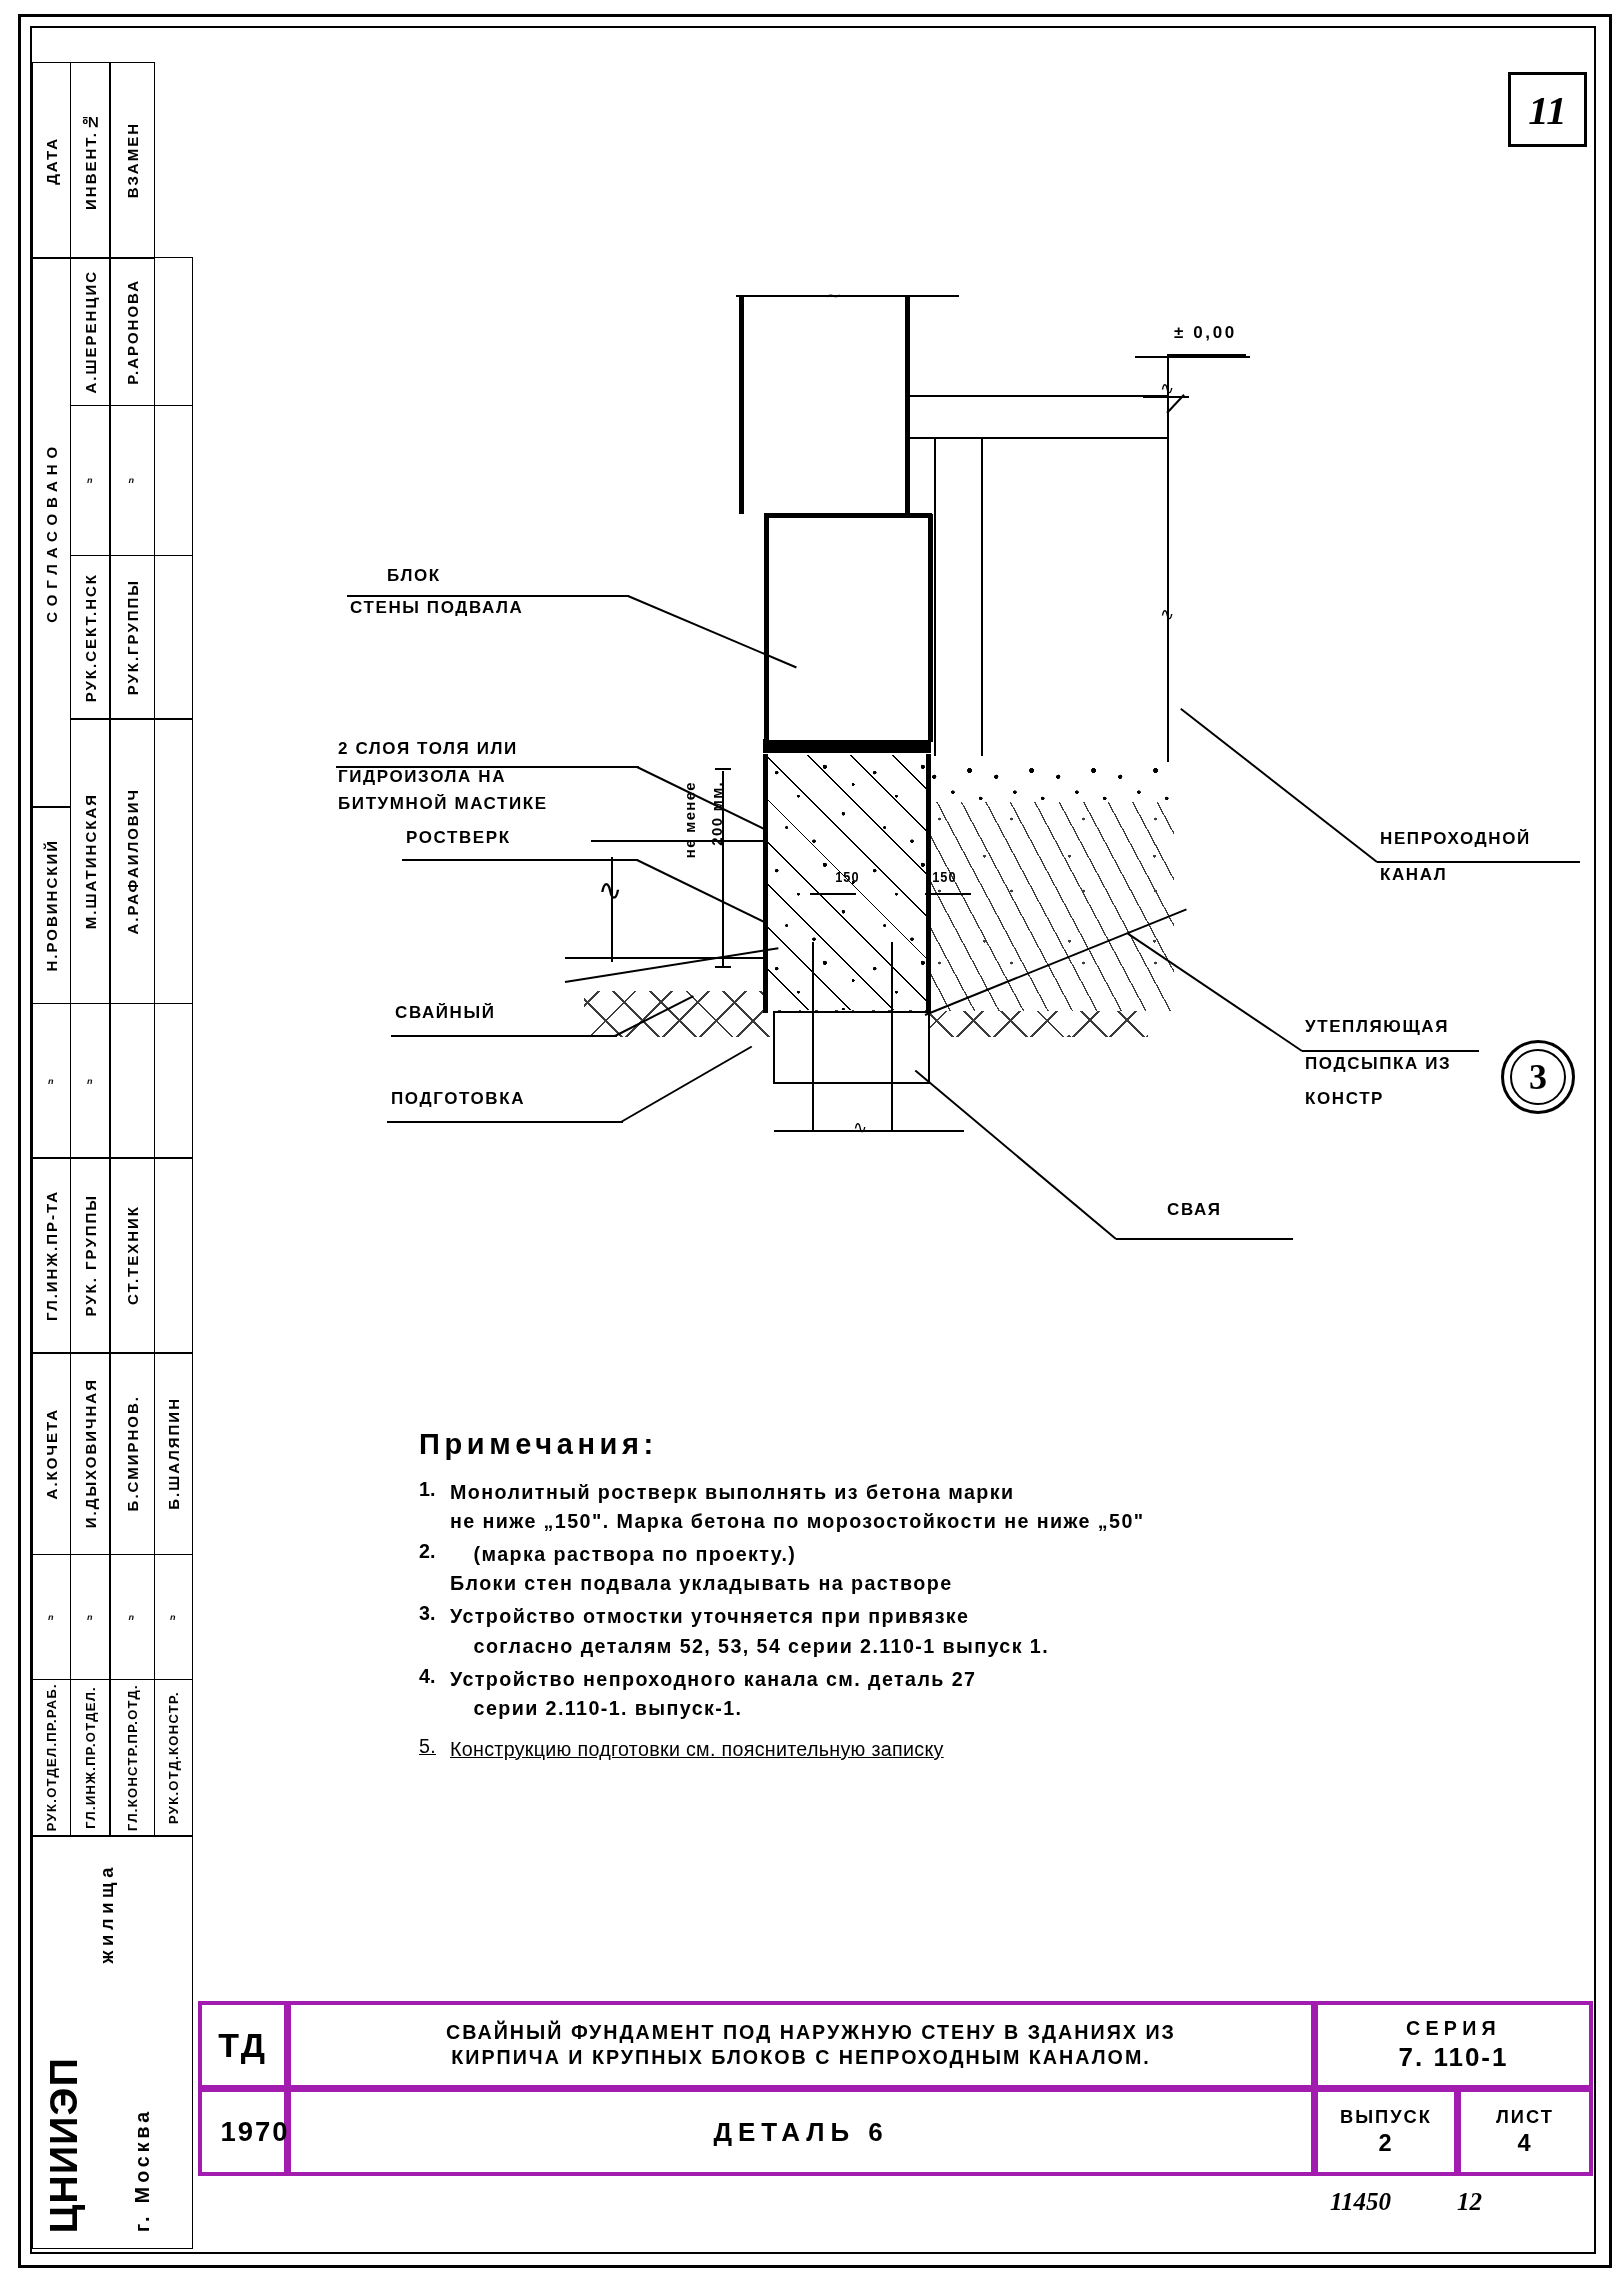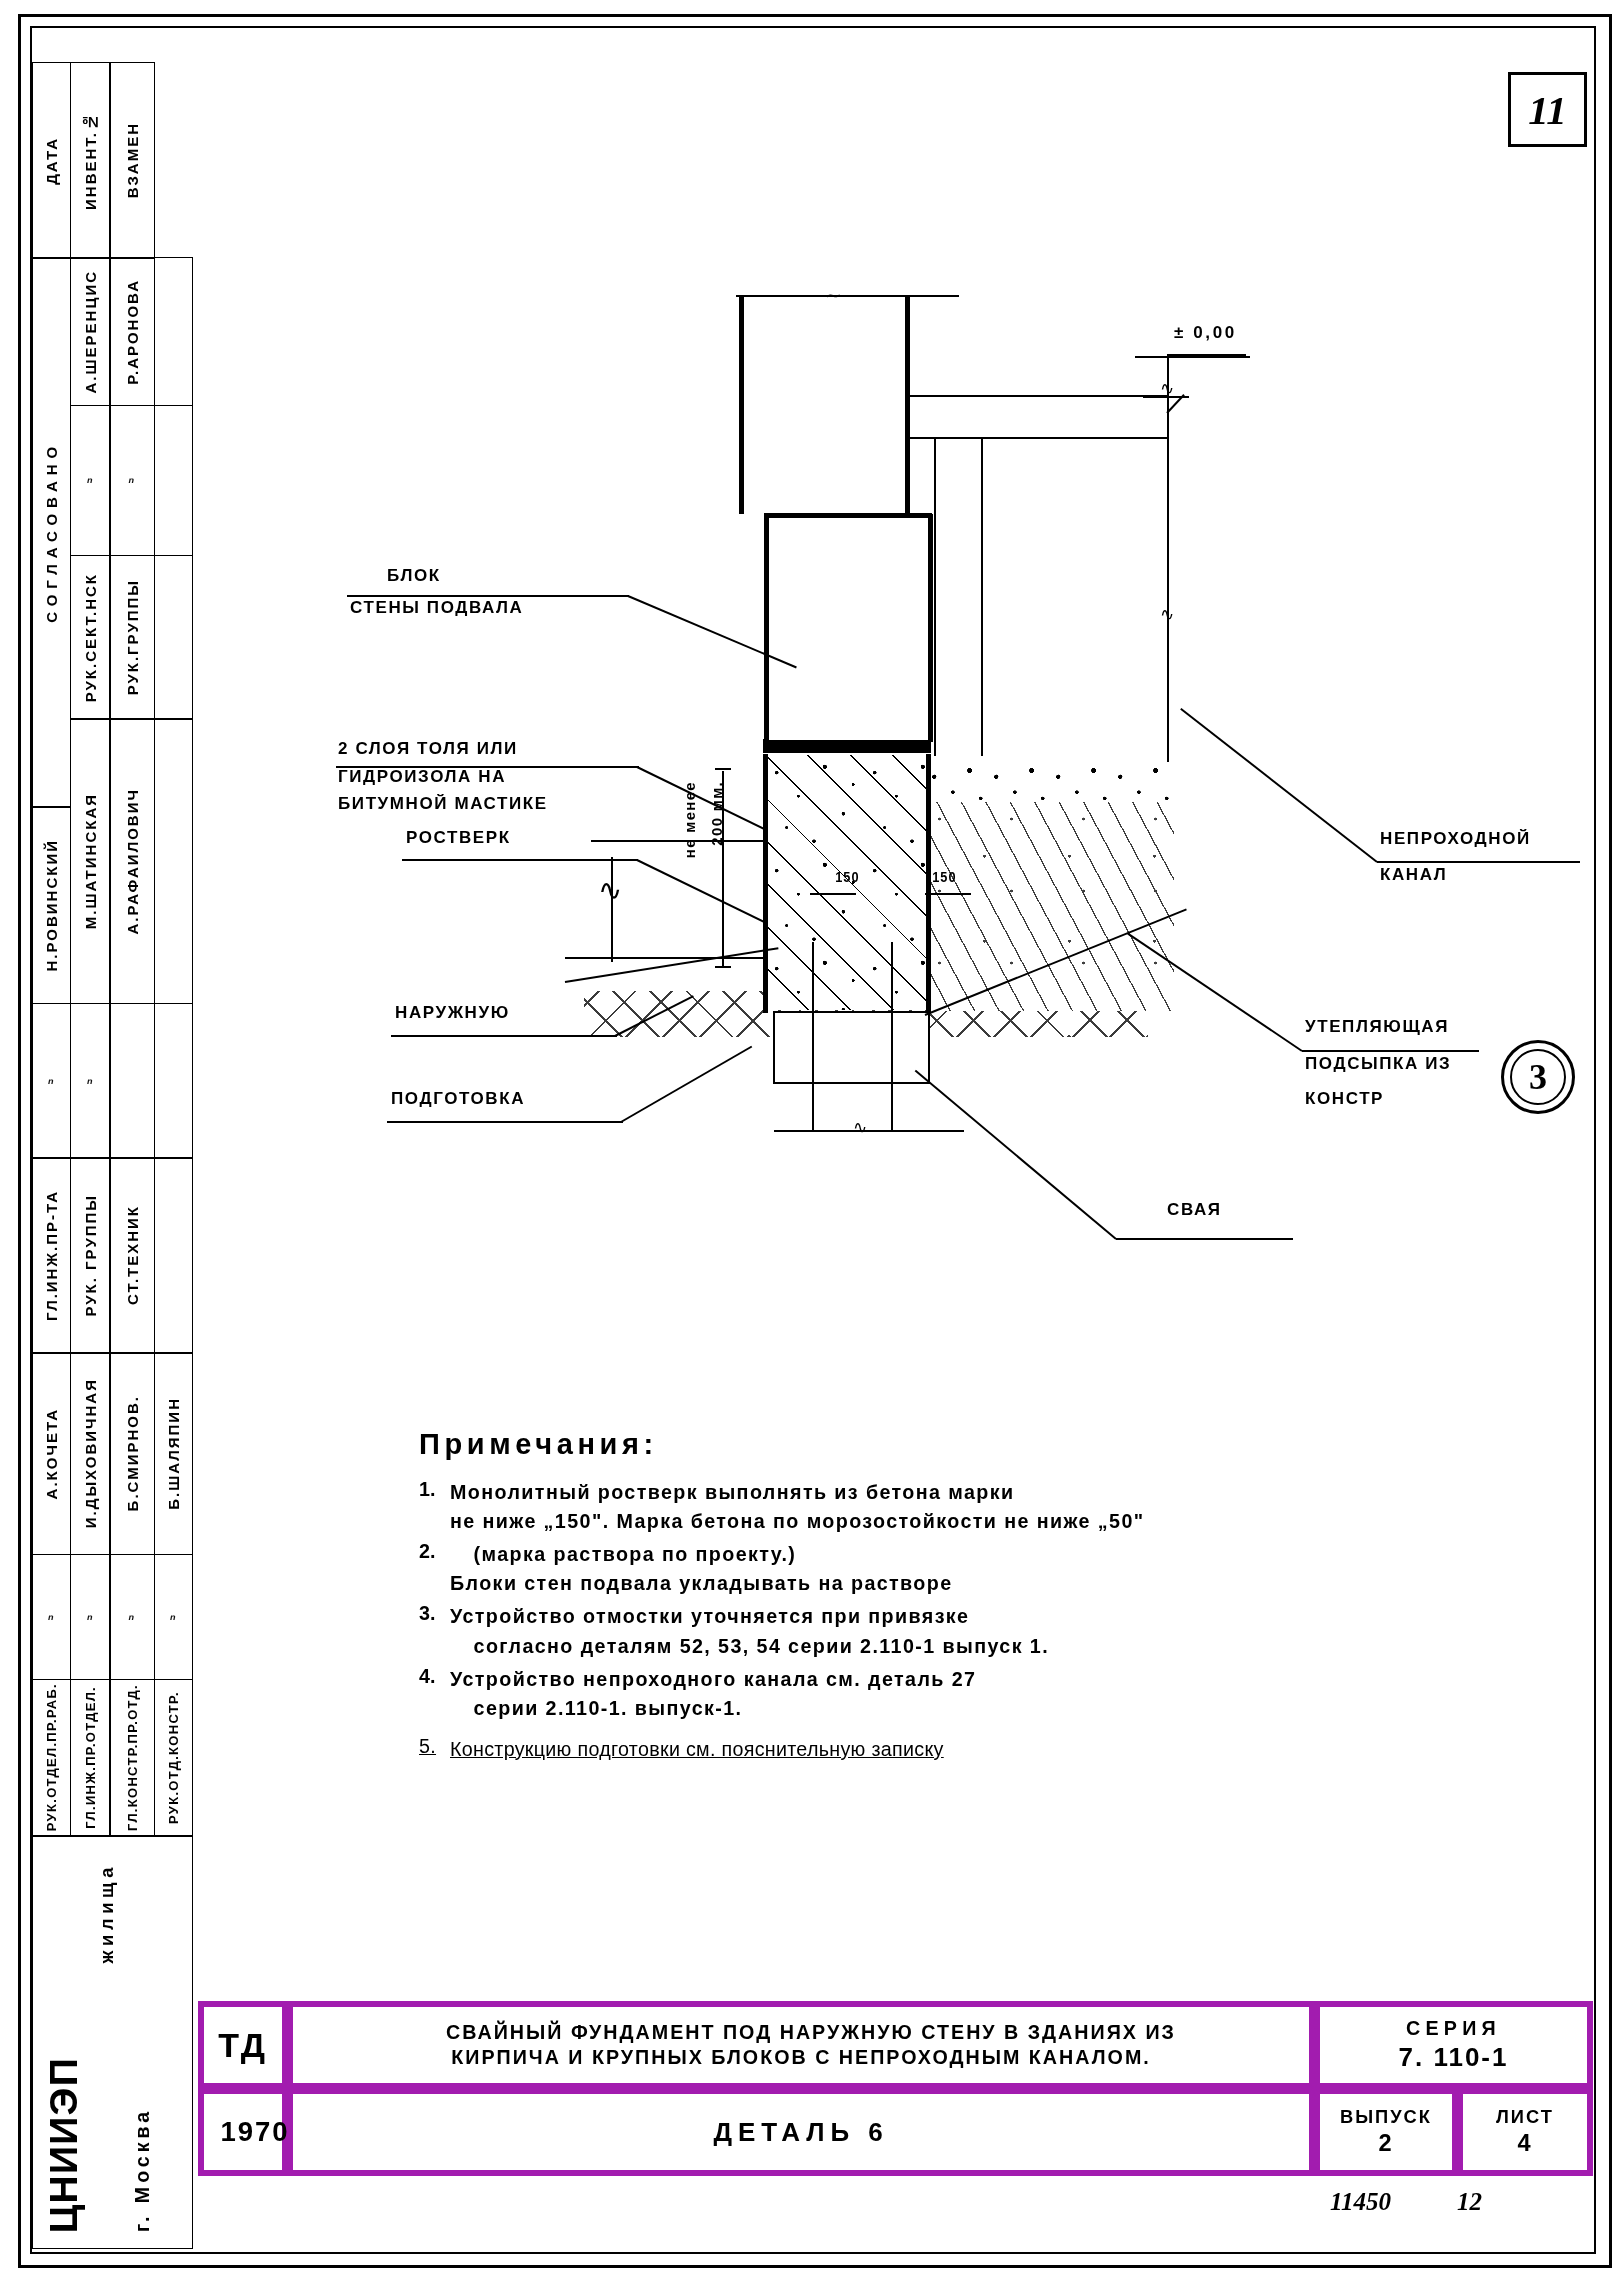--- a/index.html
+++ b/index.html
@@ -100,21 +100,21 @@
     font-family:"Liberation Sans Narrow","Liberation Sans",sans-serif;}
   .note-lines{flex:1;}
   .note-line{font-family:"Liberation Sans Narrow","Liberation Sans",sans-serif;
     font-weight:bold;font-size:19.7px;letter-spacing:1.4px;line-height:1.48;white-space:nowrap;}
   .note-line.indent{padding-left:23.6px;}
   .note-row.u .note-num,.note-row.u .note-line{text-decoration:underline;font-weight:normal;
     font-family:"Liberation Sans",sans-serif;letter-spacing:0.3px;}
 
   
   #titleblock{position:absolute;left:198px;top:2001px;width:1395px;height:177px;}
-  #titleblock .tb{position:absolute;box-sizing:border-box;border:6px solid #a21caf;
+  #titleblock .tb{position:absolute;box-sizing:border-box;border:4px solid #a21caf;
     display:flex;align-items:center;justify-content:center;text-align:center;}
   #titleblock .tb span{font-family:"Liberation Sans Narrow","Liberation Sans",sans-serif;
     font-weight:bold;letter-spacing:2px;line-height:1.25;}
   .hw{font-family:"Liberation Serif",serif;font-style:italic;font-weight:bold;}
 </style>
 </head>
 <body>
 
 <div id="page">
 
@@ -330,21 +330,21 @@
     <div class="abs lbl" style="left:140px;top:711px;">2 СЛОЯ ТОЛЯ ИЛИ</div>
     <div class="abs lbl" style="left:140px;top:739px;">ГИДРОИЗОЛА НА</div>
     <div class="abs lbl" style="left:140px;top:766px;">БИТУМНОЙ МАСТИКЕ</div>
     <div class="dl thin" style="left:138px;top:738px;width:303px;"></div>
     <div class="diag" style="left:439px;top:738px;width:143px;transform:rotate(26deg);"></div>
 
     <div class="abs lbl" style="left:208px;top:800px;">РОСТВЕРК</div>
     <div class="dl thin" style="left:204px;top:831px;width:236px;"></div>
     <div class="diag" style="left:439px;top:831px;width:144px;transform:rotate(26deg);"></div>
 
-    <div class="abs lbl" style="left:197px;top:975px;">НАРУЖНУЮ</div>
+    <div class="abs lbl" style="left:197px;top:975px;">СВАЙНЫЙ</div>
     <div class="dl thin" style="left:193px;top:1007px;width:226px;"></div>
     <div class="diag" style="left:417px;top:1007px;width:88px;transform:rotate(-27deg);"></div>
 
     <div class="abs lbl" style="left:193px;top:1061px;">ПОДГОТОВКА</div>
     <div class="dl thin" style="left:189px;top:1093px;width:236px;"></div>
     <div class="diag" style="left:423px;top:1093px;width:151px;transform:rotate(-30deg);"></div>
 
     <div class="abs lbl" style="left:1182px;top:801px;">НЕПРОХОДНОЙ</div>
     <div class="abs lbl" style="left:1182px;top:837px;">КАНАЛ</div>
     <div class="dl thin" style="left:1179px;top:833px;width:203px;"></div>

